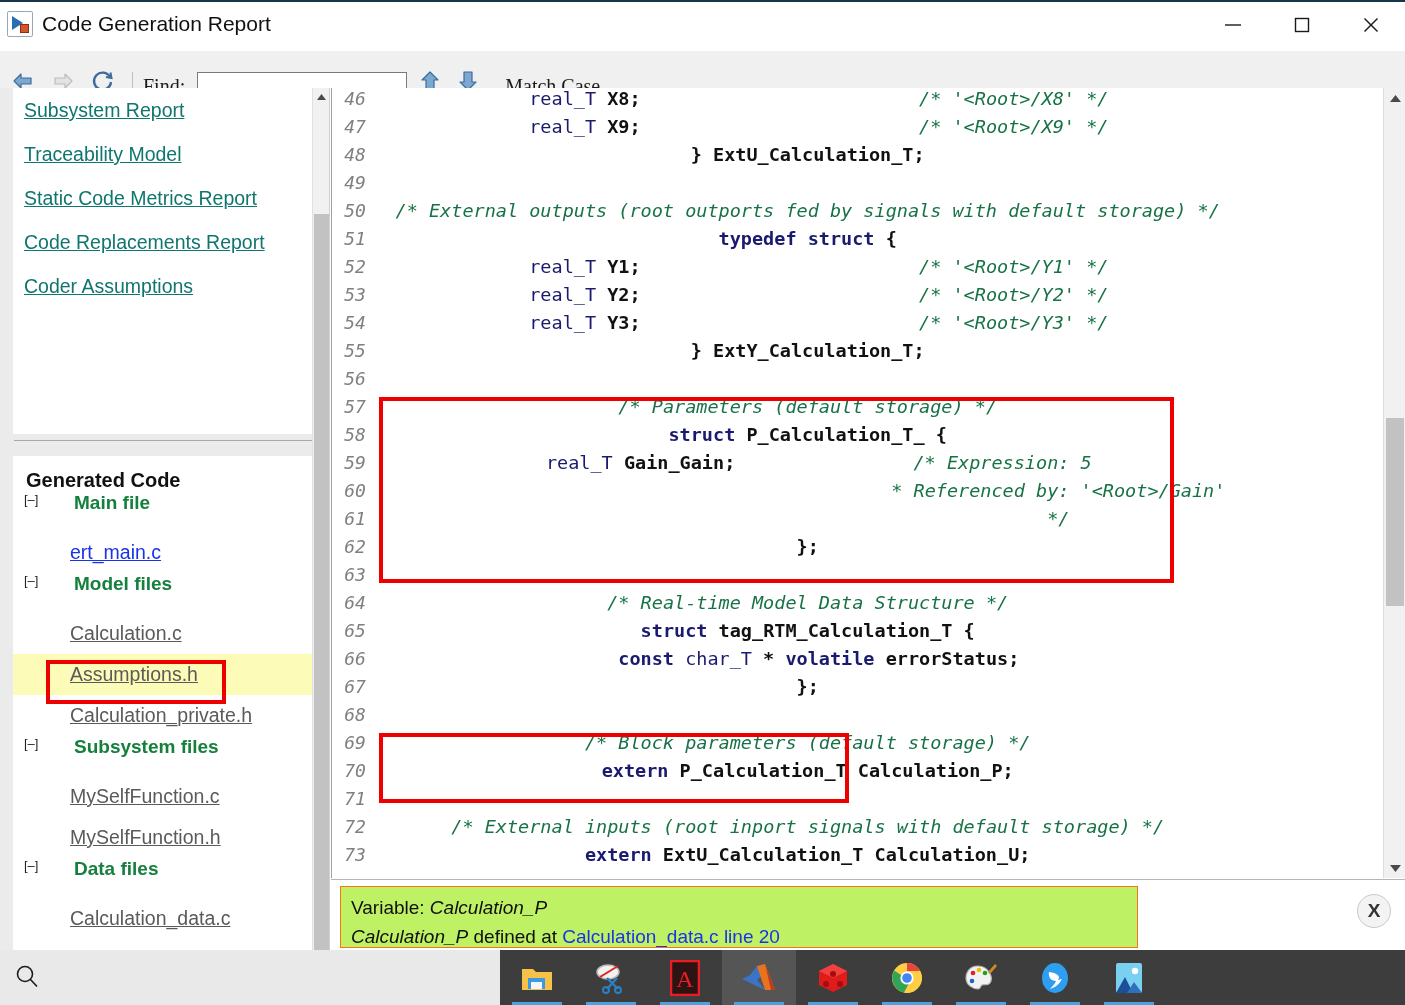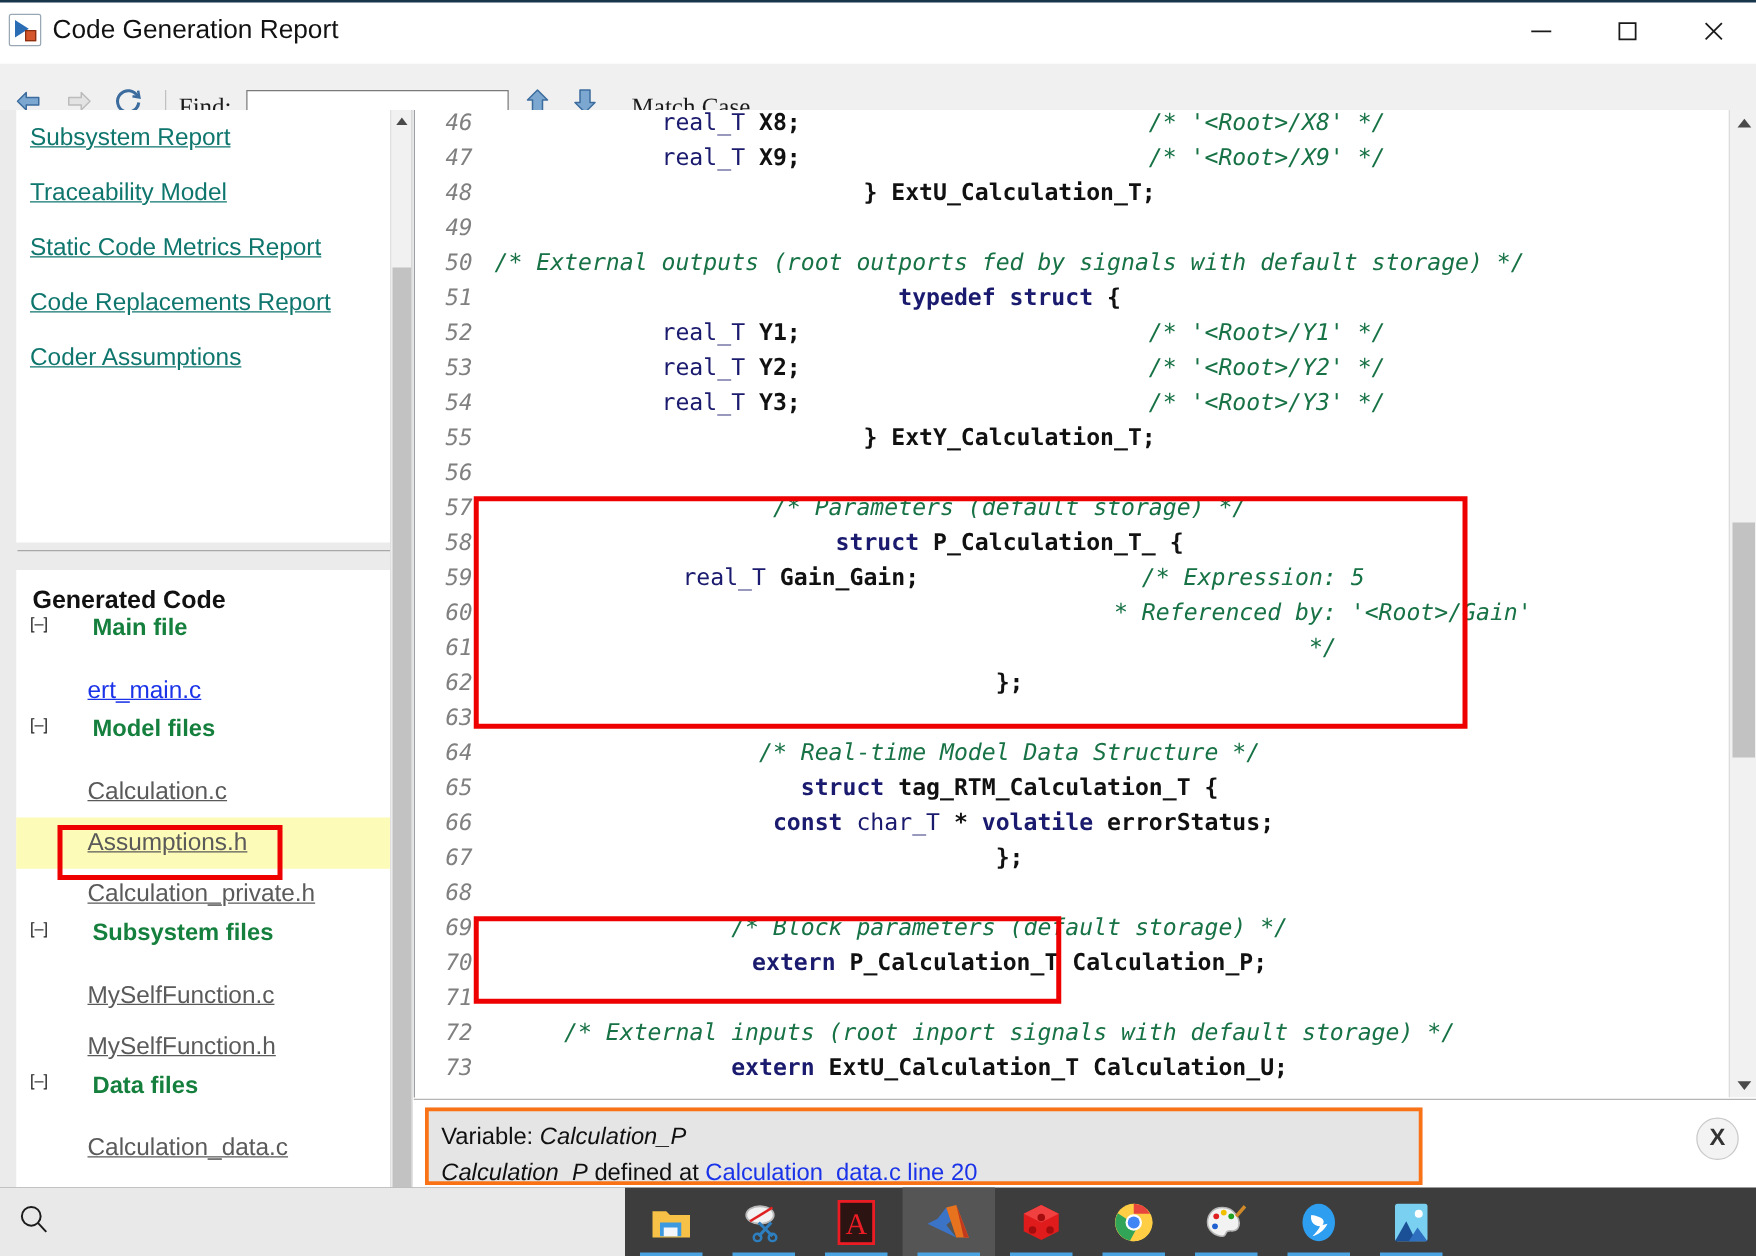--- a/index.html
+++ b/index.html
@@ -202,21 +202,21 @@
   }
   .code-lines {
     position: absolute; left: 0; top: -3px;
     font-family: "DejaVu Sans Mono", monospace;
     font-size: 18.5px;
     line-height: 28px;
     white-space: pre;
   }
   .cline { display: flex; height: 28px; align-items: flex-start; }
   .lno {
-    width: 58px; text-align: right;
+    width: 58px; text-align: center;
     color: #808080;
     font-style: italic;
     font-size: 18px;
     padding-right: 12px;
     flex: 0 0 auto;
     font-family: "DejaVu Sans Mono", monospace;
   }
   .ctext { flex: 1 1 auto; white-space: pre; text-align: center; }
   .kw   { color: #1a1a6e; font-weight: bold; }
   .typ  { color: #1a1a6e; }
@@ -251,22 +251,22 @@
   
   .infopanel {
     position: absolute; left: 331px; top: 791px;
     width: 1074px; height: 71px;
     background: #ffffff;
     border-top: 1px solid #b5b5b5;
   }
   .info-inner {
     position: absolute; left: 9px; top: 6px;
     width: 798px; height: 62px;
-    background: #e5e5e5;
-    border: 3px solid #f97316;
+    background: #bef264;
+    border: 1px solid #f97316;
     padding: 6px 10px 0 10px;
     overflow: hidden;
   }
   .info-line {
     font-size: 19px; color: #101010;
     line-height: 29px;
     white-space: nowrap;
     font-family: "Liberation Sans", sans-serif;
   }
   .info-ital { font-style: italic; }

